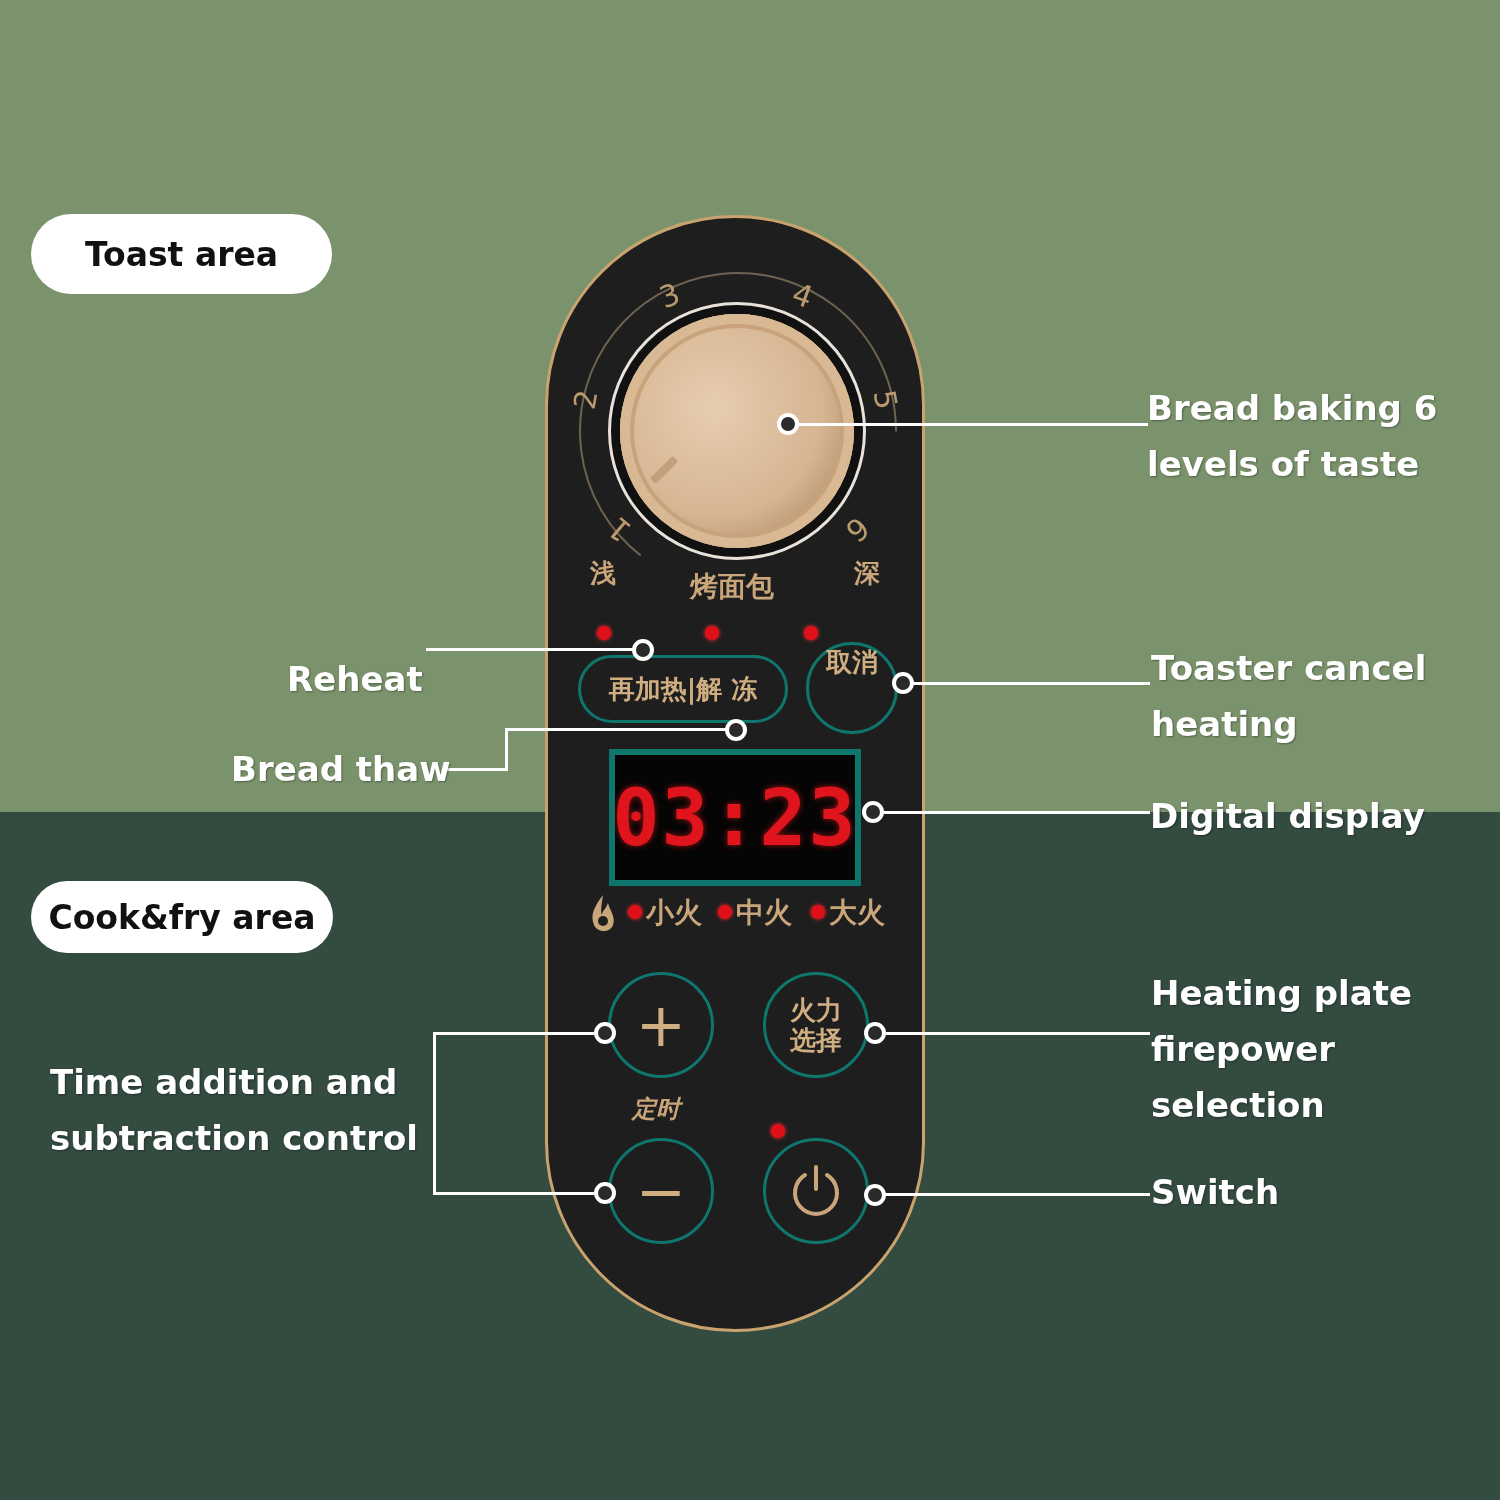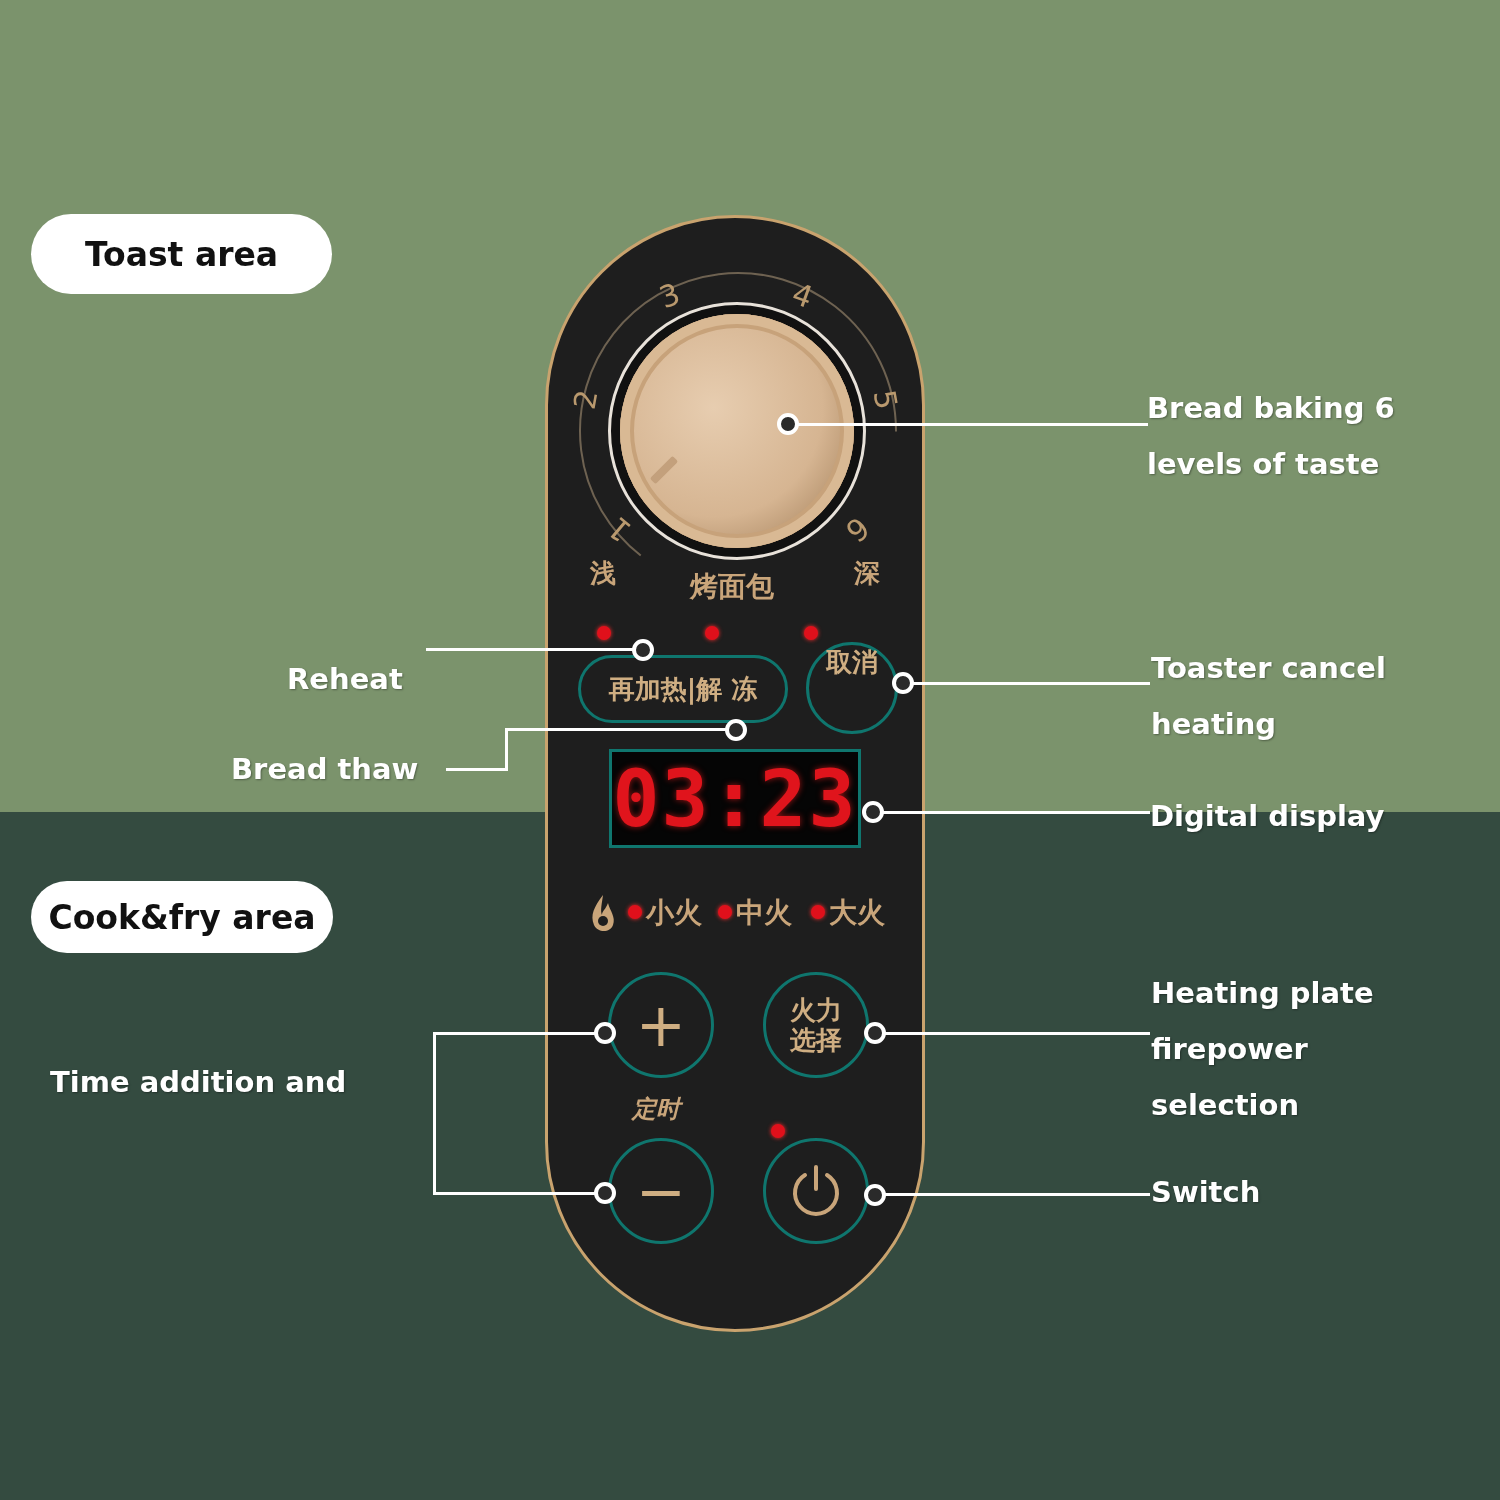--- a/index.html
+++ b/index.html
@@ -5,21 +5,21 @@
   html, body { margin: 0; padding: 0; }
   body { width: 1500px; height: 1500px; position: relative; overflow: hidden;
          font-family: "DejaVu Sans", sans-serif; }
   .bg-top { position: absolute; left: 0; top: 0; width: 1500px; height: 812px; background: #7b936c; }
   .bg-bottom { position: absolute; left: 0; top: 812px; width: 1500px; height: 688px; background: #344b40; }
 
   .pill { position: absolute; background: #fff; border-radius: 40px; color: #111;
           font-family: "DejaVu Sans", sans-serif; font-weight: bold; font-size: 33px;
           display: flex; align-items: center; justify-content: center; }
 
-  .label { position: absolute; color: #fff; font-weight: bold; font-size: 29px; line-height: 56px;
+  .label { position: absolute; color: #fff; font-weight: bold; font-size: 34px; line-height: 56px;
            text-shadow: 1px 1px 2px rgba(0,0,0,0.35); white-space: nowrap; }
 
   .panel { position: absolute; left: 545px; top: 215px; width: 380px; height: 1117px;
            background: #1e1e1e; border: 3px solid #c9a36e; border-radius: 190px; box-sizing: border-box; }
 
   .gold { color: #cfae82; }
   .cn { position: absolute; color: #c9a57a; font-weight: bold; font-size: 28px; white-space: nowrap; }
 
   .knob-ring { position: absolute; left: 608px; top: 302px; width: 258px; height: 258px;
                border-radius: 50%; border: 3px solid #e8e2da; box-sizing: border-box; background: #111; }
@@ -29,22 +29,22 @@
   .knob-marker { position: absolute; left: 648px; top: 466px; width: 32px; height: 8px; background: #c3a07c;
                  transform: rotate(-45deg); border-radius: 2px; }
 
   .dial-num { position: absolute; color: #b9996e; font-size: 30px; }
 
   .led { position: absolute; width: 14px; height: 14px; border-radius: 50%; background: #e0101b;
          box-shadow: 0 0 4px #ff2a2a; }
 
   .btn-outline { position: absolute; border: 3px solid #0f766e; box-sizing: border-box; background: transparent; }
 
-  .display { position: absolute; left: 609px; top: 749px; width: 252px; height: 99px; background: #050505;
-             border: 3px solid #0f766e; box-sizing: border-box; display: flex; align-items: center; justify-content: center; }
+  .display { position: absolute; left: 609px; top: 749px; width: 252px; height: 137px; background: #050505;
+             border: 6px solid #0f766e; box-sizing: border-box; display: flex; align-items: center; justify-content: center; }
   .display span { font-family: "DejaVu Sans Mono", monospace; color: #e0141c; font-size: 78px; font-weight: bold;
                   letter-spacing: 2px; text-shadow: 0 0 6px rgba(255,30,30,0.6); }
 
   .node { position: absolute; width: 22px; height: 22px; border-radius: 50%; border: 4px solid #fff;
           box-sizing: border-box; background: #2a2a2a; }
   .line { position: absolute; background: #fff; }
 </style>
 </head>
 <body>
 
@@ -163,19 +163,20 @@
 </div>
 <div class="label" style="left:287px;top:621px;margin-top:30px;">Reheat</div>
 <div class="label" style="left:231px;top:741px;">Bread thaw</div>
 <div class="label" style="left:1151px;top:640px;">
   <div>Toaster cancel</div>
   <div>heating</div>
 </div>
 <div class="label" style="left:1150px;top:788px;">Digital display</div>
 <div class="label" style="left:50px;top:1054px;">
   <div>Time addition and</div>
+  <div>subtraction control</div>
 </div>
 <div class="label" style="left:1151px;top:965px;">
   <div>Heating plate</div>
   <div>firepower</div>
   <div>selection</div>
 </div>
 <div class="label" style="left:1151px;top:1164px;">Switch</div>
 
 </body></html>

